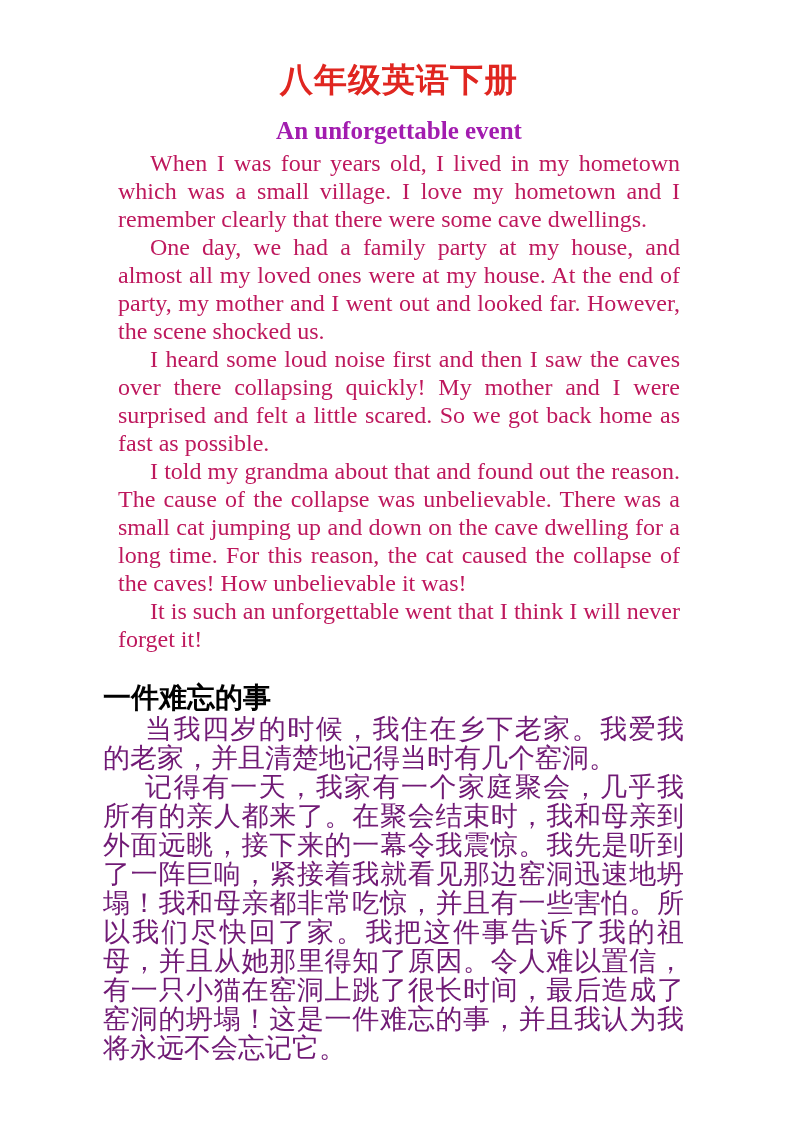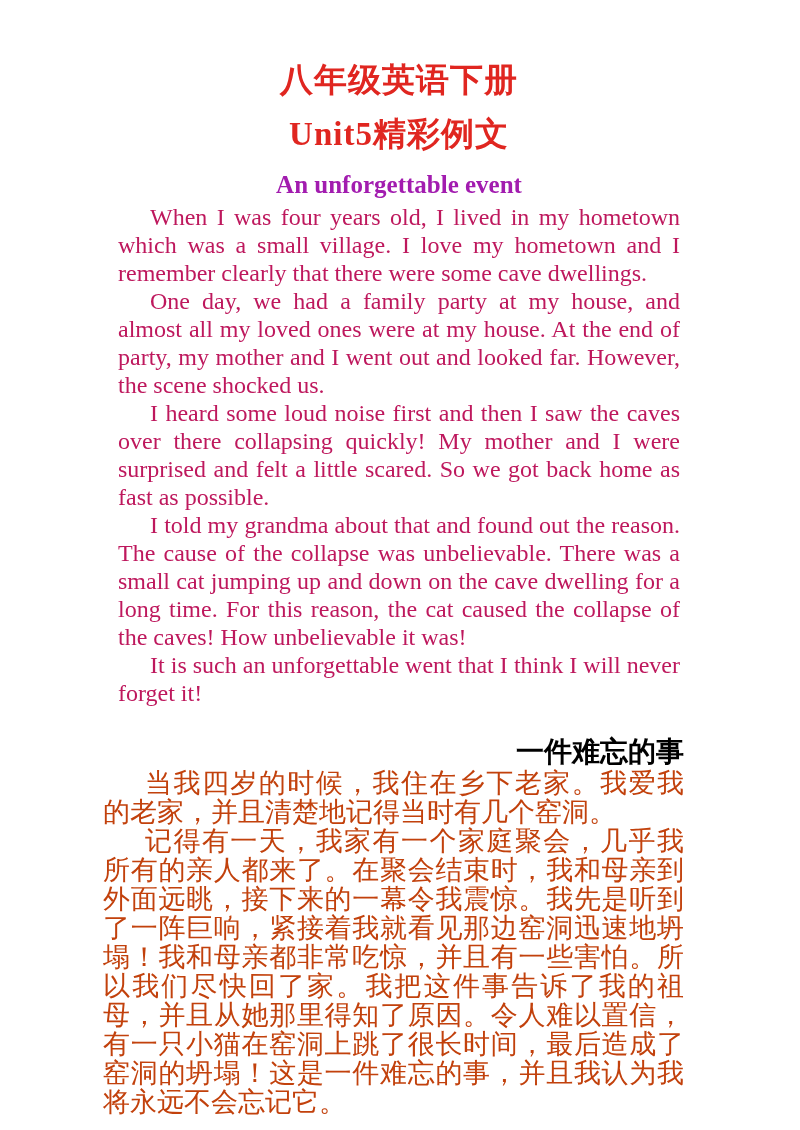--- a/index.html
+++ b/index.html
@@ -50,41 +50,40 @@
   }
   .cn-section {
     margin: 30px -4px 0 -15px;
   }
   .cn-heading {
     margin: 0 0 2px 0;
     font-family: "Liberation Sans", sans-serif;
     font-weight: bold;
     font-size: 28px;
     line-height: 30px;
-    text-align: right;
+    text-align: left;
     color: #000000;
   }
   .cn-body p {
     margin: 0;
     font-family: "Liberation Sans", sans-serif;
     font-size: 27px;
     line-height: 29px;
-    color: #c2410c;
+    color: #701a75;
     text-align: justify;
     text-indent: 42px;
   }
 </style>
 </head>
 <body>
 
 <div class="doc">
 
   <h1 class="doc-title">八年级英语下册</h1>
 
-  <h1 class="doc-title">Unit5精彩例文</h1>
 
   <section class="en-section">
     <h2 class="en-heading">An unforgettable event</h2>
     <div class="en-body">
         <p>When I was four years old, I lived in my hometown which was a small village. I love my hometown and I remember clearly that there were some cave dwellings.</p>
         <p>One day, we had a family party at my house, and almost all my loved ones were at my house. At the end of party, my mother and I went out and looked far. However, the scene shocked us.</p>
         <p>I heard some loud noise first and then I saw the caves over there collapsing quickly! My mother and I were surprised and felt a little scared. So we got back home as fast as possible.</p>
         <p>I told my grandma about that and found out the reason. The cause of the collapse was unbelievable. There was a small cat jumping up and down on the cave dwelling for a long time. For this reason, the cat caused the collapse of the caves! How unbelievable it was!</p>
         <p>It is such an unforgettable went that I think I will never forget it!</p>
       </div>

